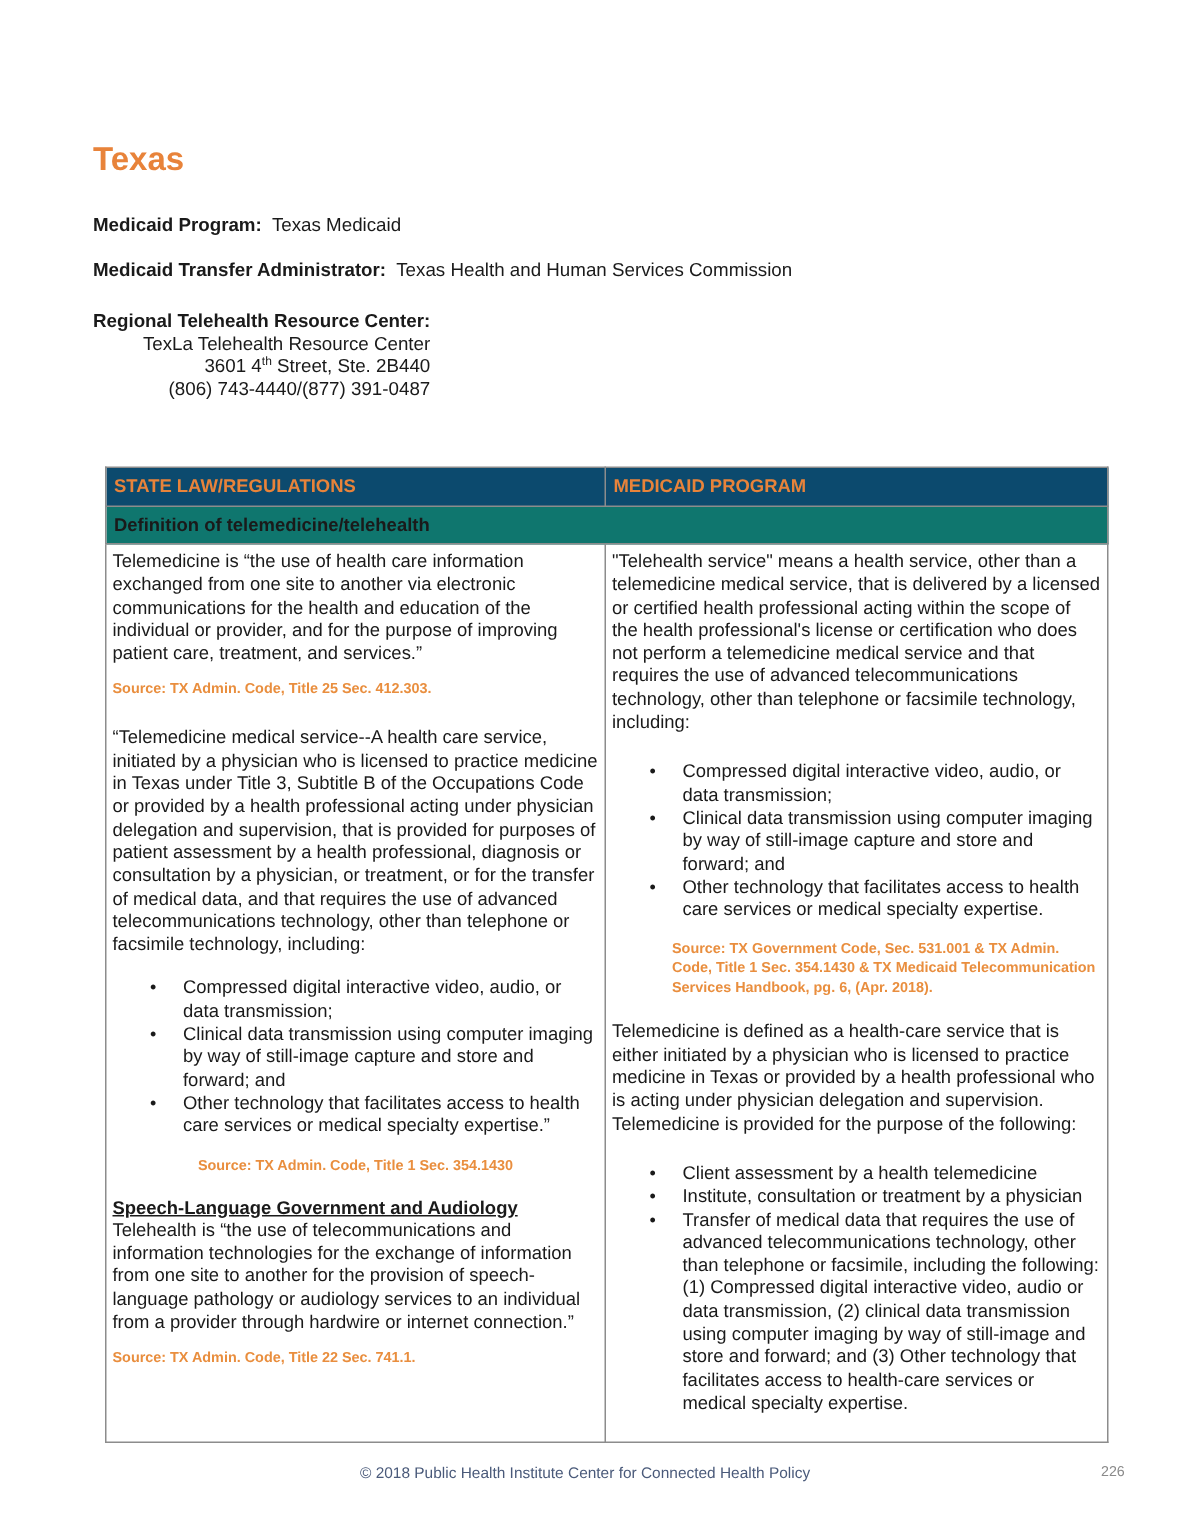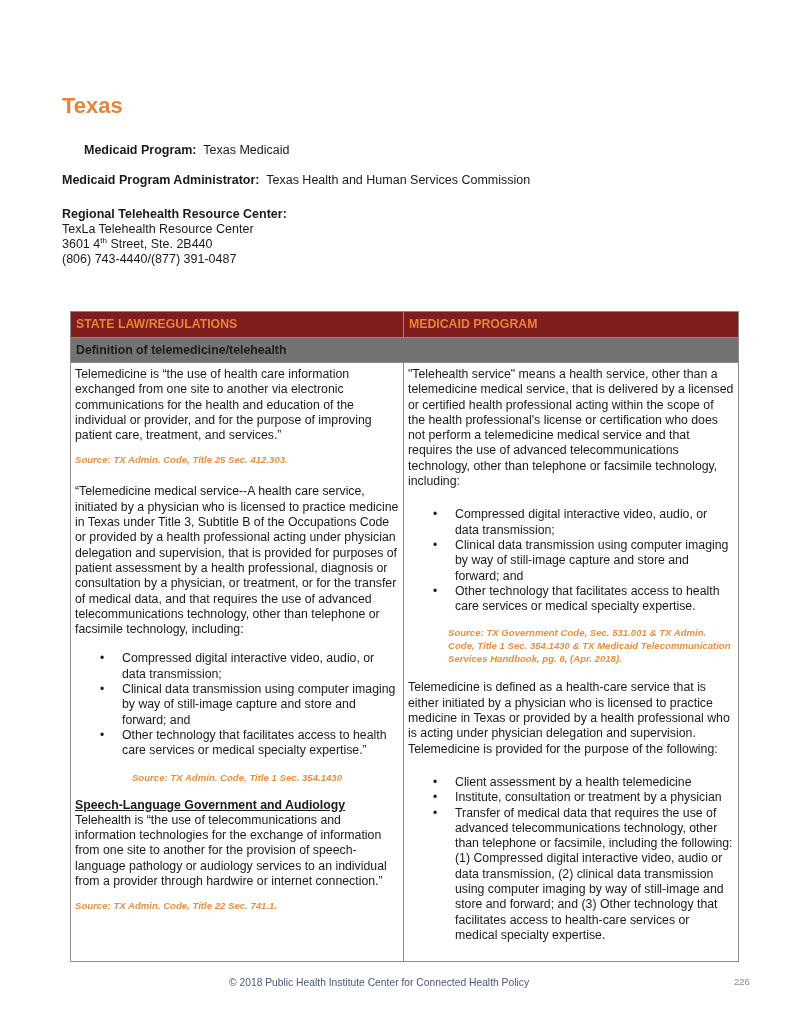--- a/index.html
+++ b/index.html
@@ -10,78 +10,78 @@
   }
   .page-title {
     position: absolute; left: 62px; top: 93px;
     font-size: 22px; font-weight: bold; color: #E8833A; margin: 0; text-align: center;
   }
   .meta-line {
     position: absolute; left: 62px; font-size: 12.5px; line-height: 15px;
   }
   .meta-line b { font-weight: bold; }
   .rtrc {
-    position: absolute; left: 62px; top: 207px; font-size: 12.5px; line-height: 15px;
+    position: absolute; left: 62px; top: 207px; font-size: 12.5px; line-height: 15px; text-align: right;
   }
   .rtrc .label { font-weight: bold; display: block; }
   .rtrc span.line { display: block; }
   .rtrc sup { font-size: 8px; line-height: 0; vertical-align: 5px; }
 
   table.law-table {
     position: absolute; left: 70px; top: 311px; width: 668px;
     border-collapse: collapse; table-layout: fixed;
     font-size: 12.3px; line-height: 15.3px;
   }
   table.law-table td, table.law-table th {
     border: 1px solid #8c8c8c; vertical-align: top; text-align: left;
   }
   .col-left { width: 333px; }
   .col-right { width: 335px; }
   .hdr-cell {
-    background: #7f1d1d; color: #E8833A; font-weight: bold;
+    background: #0c4a6e; color: #E8833A; font-weight: bold;
     height: 26px; padding: 5px 5px 0 5px; box-sizing: border-box; font-size: 12.3px;
   }
   .section-cell {
-    background: #737373; font-weight: bold; height: 25px;
+    background: #0f766e; font-weight: bold; height: 25px;
     padding: 5px 5px 0 5px; box-sizing: border-box;
   }
   .body-cell { padding: 4px 4px 18px 4px; }
   .para { margin: 0; }
   .source {
-    color: #E98E3E; font-style: italic; font-weight: bold;
+    color: #E98E3E; font-weight: bold;
     font-size: 9.6px; line-height: 13px; margin: 10px 0 0 0;
   }
   .gap-lg { height: 18px; }
   .gap-md { height: 15px; }
   ul.bullets { margin: 14px 0 0 0; padding: 0; list-style: none; }
   ul.bullets li { position: relative; padding-left: 47px; }
   ul.bullets li::before {
     content: "\2022"; position: absolute; left: 25px; top: 0; font-size: 12px;
   }
   .subhead { font-weight: bold; text-decoration: underline; margin: 14px 0 0 0; }
 
   .footer {
-    position: absolute; left: 229px; top: 977px; font-size: 10.3px; color: #4a5a7a;
+    position: absolute; left: 240px; top: 977px; font-size: 10.3px; color: #4a5a7a;
   }
   .page-num {
     position: absolute; left: 734px; top: 976px; font-size: 9.5px; color: #8a8a8a;
   }
 </style>
 </head>
 <body>
 
 <h1 class="page-title">Texas</h1>
 
-<div class="meta-line" style="top:143px;margin-left:22px;">
+<div class="meta-line" style="top:143px;">
   <b>Medicaid Program:</b>&nbsp;
   <span>Texas Medicaid</span>
 </div>
 
 <div class="meta-line" style="top:173px;">
-  <b>Medicaid Program Administrator:</b>&nbsp;
+  <b>Medicaid Transfer Administrator:</b>&nbsp;
   <span>Texas Health and Human Services Commission</span>
 </div>
 
 <div class="rtrc">
   <span class="label">Regional Telehealth Resource Center:</span>
   <span class="line">TexLa Telehealth Resource Center</span>
   <span class="line"><span>3601 4</span><sup>th</sup><span> Street, Ste. 2B440</span></span>
   <span class="line">(806) 743-4440/(877) 391-0487</span>
 </div>
 

